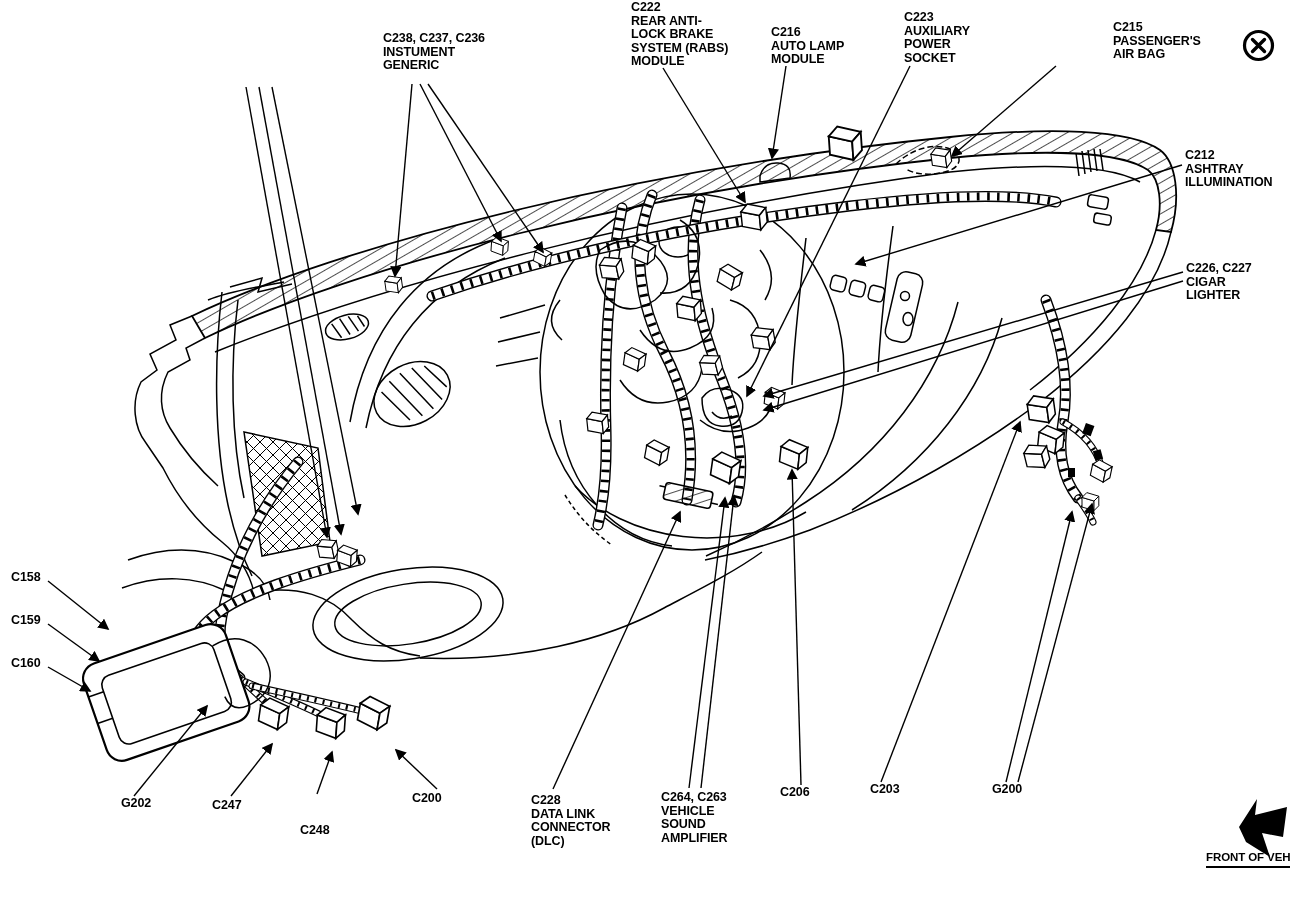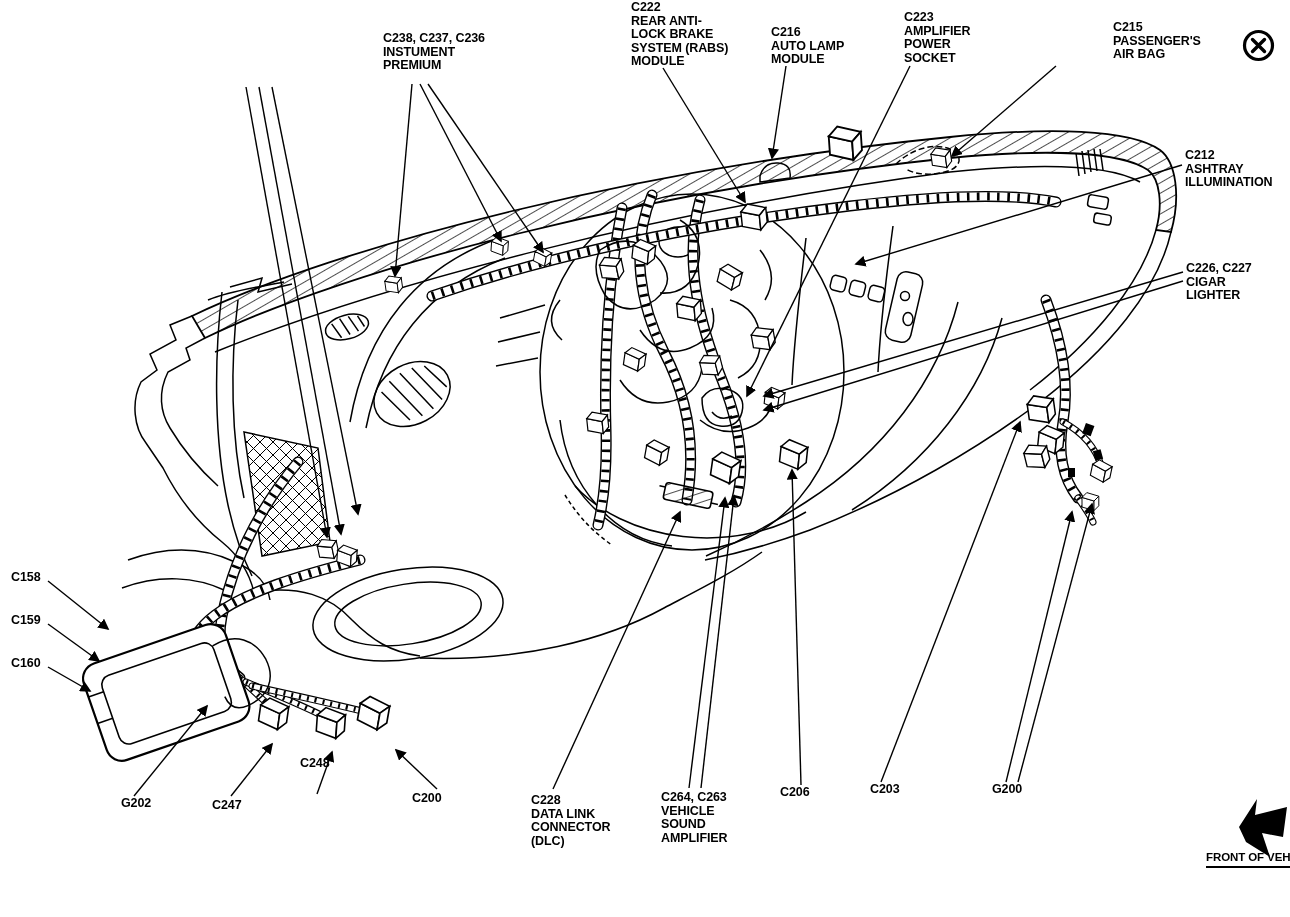--- a/index.html
+++ b/index.html
@@ -15,21 +15,21 @@
   #lbl-autolamp{left:771px;top:26px}
   #lbl-aux{left:904px;top:11px}
   #lbl-airbag{left:1113px;top:21px}
   #lbl-ashtray{left:1185px;top:149px}
   #lbl-cigar{left:1186px;top:262px}
   #lbl-c158{left:11px;top:571px}
   #lbl-c159{left:11px;top:614px}
   #lbl-c160{left:11px;top:657px}
   #lbl-g202{left:121px;top:797px}
   #lbl-c247{left:212px;top:799px}
-  #lbl-c248{left:300px;top:757px}
+  #lbl-c248{left:300px;top:824px}
   #lbl-c200{left:412px;top:792px}
   #lbl-dlc{left:531px;top:794px}
   #lbl-amp{left:661px;top:791px}
   #lbl-c206{left:780px;top:786px}
   #lbl-c203{left:870px;top:783px}
   #lbl-g200{left:992px;top:783px}
   #lbl-front{left:1206px;top:851px;font-size:11.5px;white-space:nowrap;
              border-bottom:2px solid #000;padding-bottom:1px;}
   #close-btn{position:absolute;left:1241px;top:28px;width:35px;height:35px;cursor:pointer;}
   
@@ -302,31 +302,31 @@
 
 <div id="close-btn" title="">
   <svg width="35" height="35" viewBox="0 0 35 35">
     <circle cx="17.5" cy="17.5" r="14" fill="none" stroke="#000" stroke-width="3.2"></circle>
     <path d="M11.5,11.5 L23.5,23.5 M23.5,11.5 L11.5,23.5" stroke="#000" stroke-width="3.4" stroke-linecap="round"></path>
   </svg>
 </div>
 
 <div class="callout" id="lbl-cluster">C238, C237, C236
 INSTUMENT
-PREMIUM</div>
+GENERIC</div>
 <div class="callout" id="lbl-rabs">C222
 REAR ANTI-
 LOCK BRAKE
 SYSTEM (RABS)
 MODULE</div>
 <div class="callout" id="lbl-autolamp">C216
 AUTO LAMP
 MODULE</div>
 <div class="callout" id="lbl-aux">C223
-AMPLIFIER
+AUXILIARY
 POWER
 SOCKET</div>
 <div class="callout" id="lbl-airbag">C215
 PASSENGER'S
 AIR BAG</div>
 <div class="callout" id="lbl-ashtray">C212
 ASHTRAY
 ILLUMINATION</div>
 <div class="callout" id="lbl-cigar">C226, C227
 CIGAR

